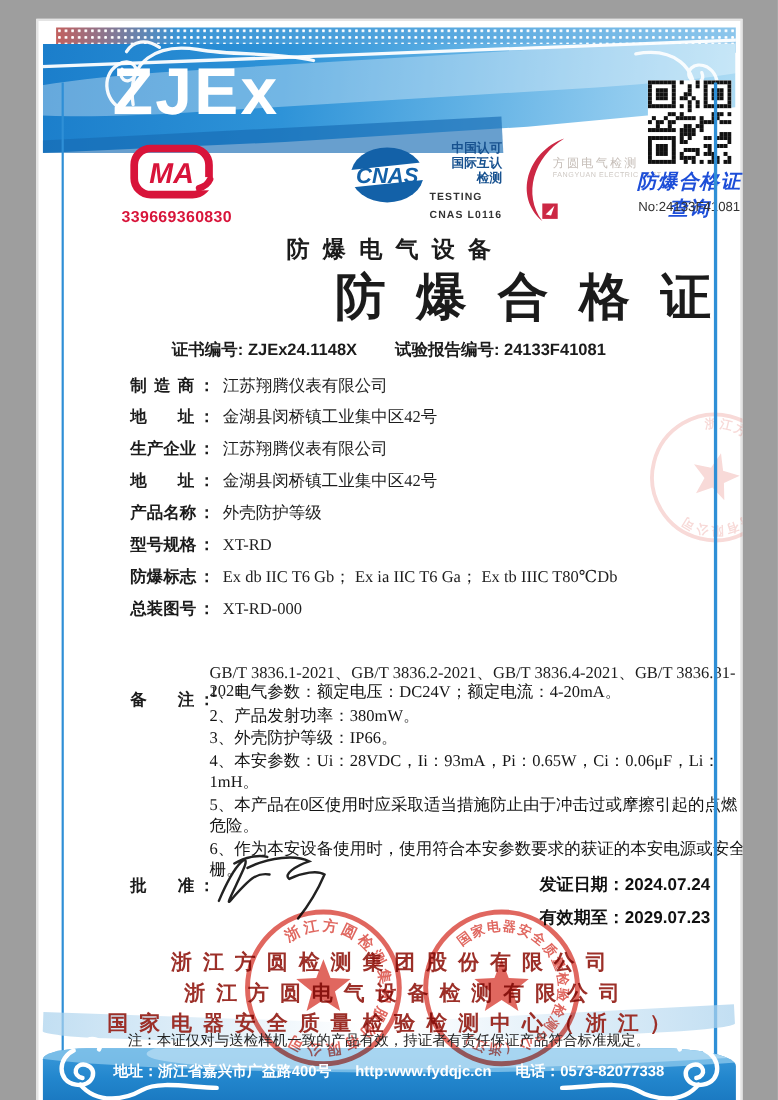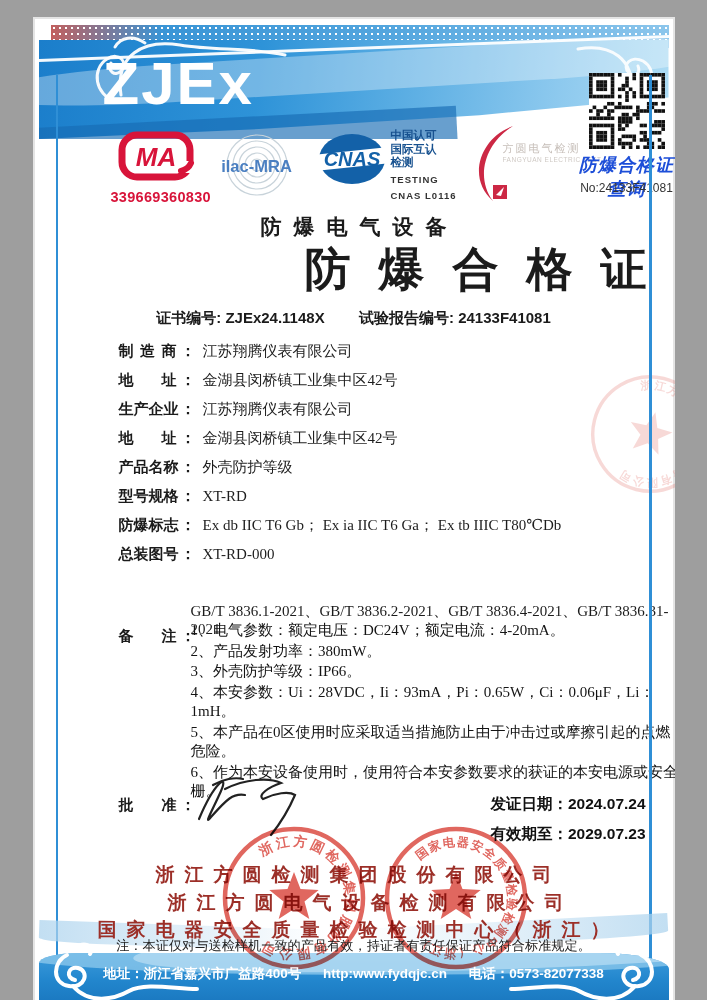--- a/index.html
+++ b/index.html
@@ -35,21 +35,21 @@
   .vl-left{left:23px;} .vl-right{right:23px;}
   
   .cma{position:absolute;left:84px;top:114px;width:90px;}
   .cma-num{margin-top:2px;width:100px;margin-left:-6px;text-align:center;color:var(--cma-red);
         font-weight:700;font-size:14.5px;letter-spacing:.3px;}
   .ilac{position:absolute;left:180px;top:116px;width:88px;height:64px;}
   .ilac-label{position:absolute;left:0;right:0;top:24px;text-align:center;
         color:var(--ilac-blue);font-weight:700;font-size:16.5px;}
   .cnas{position:absolute;left:282px;top:112px;}
   .cnas-side{position:absolute;left:358px;top:112px;line-height:13.5px;}
-  .cnas-cn{font-size:11.5px;font-weight:700;color:#17518f;}
+  .cnas-cn{font-size:11.5px;font-weight:700;color:#17518f;text-align:right;}
   .cnas-en{font-size:9.5px;font-weight:700;color:#333;letter-spacing:1px;margin-top:3px;}
   .fy{position:absolute;left:430px;top:106px;}
   .fy-cn{position:absolute;left:470px;top:124px;font-size:11px;color:#c6beb8;letter-spacing:2px;}
   .fy-en{position:absolute;left:470px;top:139px;font-size:6.5px;color:#cfc9c4;letter-spacing:.5px;}
   .qr{position:absolute;left:556px;top:56px;width:76px;height:76px;background:#fff;}
   .qr-cap1{position:absolute;left:538px;top:136px;width:112px;text-align:center;
         font-size:18px;font-weight:700;color:#1d4ed8;letter-spacing:1px;font-style:italic;}
   .qr-cap2{position:absolute;left:538px;top:164px;width:112px;text-align:center;
         font-size:12px;color:#333;}
   
@@ -139,30 +139,20 @@
   <div class="cma">
     <svg width="80" height="52" viewBox="0 0 80 52">
       <rect x="5" y="4" width="68" height="42" rx="15" fill="none" stroke="var(--cma-red)" stroke-width="7"></rect>
       <rect x="66" y="30" width="12" height="12" fill="#fff"></rect>
       <path d="M64,40 a15,13 0 0 0 10,-8" fill="none" stroke="var(--cma-red)" stroke-width="6" stroke-linecap="round"></path>
       <text x="39" y="35" text-anchor="middle" font-size="26" font-weight="800" font-style="italic" fill="var(--cma-red)" font-family="Liberation Sans,sans-serif">MA</text>
     </svg>
     <div class="cma-num">339669360830</div>
   </div>
 
-  <div class="ilac">
-    <svg width="88" height="64" viewBox="0 0 88 64" fill="none" stroke="#c8d3da" stroke-width="1.2">
-      <circle cx="44" cy="32" r="30"></circle>
-        <circle cx="44" cy="32" r="24"></circle>
-      <circle cx="44" cy="32" r="18"></circle>
-        <circle cx="44" cy="32" r="12"></circle>
-        <circle cx="44" cy="32" r="6"></circle>
-    </svg>
-    <div class="ilac-label">ilac-MRA</div>
-  </div>
 
   <div class="cnas">
     <svg width="74" height="64" viewBox="0 0 74 64">
       <ellipse cx="37" cy="30" rx="33" ry="25" fill="var(--cnas-blue)"></ellipse>
       <rect x="-8" y="22" width="92" height="16" fill="#fff" transform="rotate(-6 37 30)"></rect>
       <text x="37" y="37" text-anchor="middle" font-size="20" font-weight="800" font-style="italic" fill="var(--cnas-blue)" font-family="Liberation Sans,sans-serif">CNAS</text>
     </svg>
   </div>
   <div class="cnas-side">
     <div class="cnas-cn">中国认可</div>

